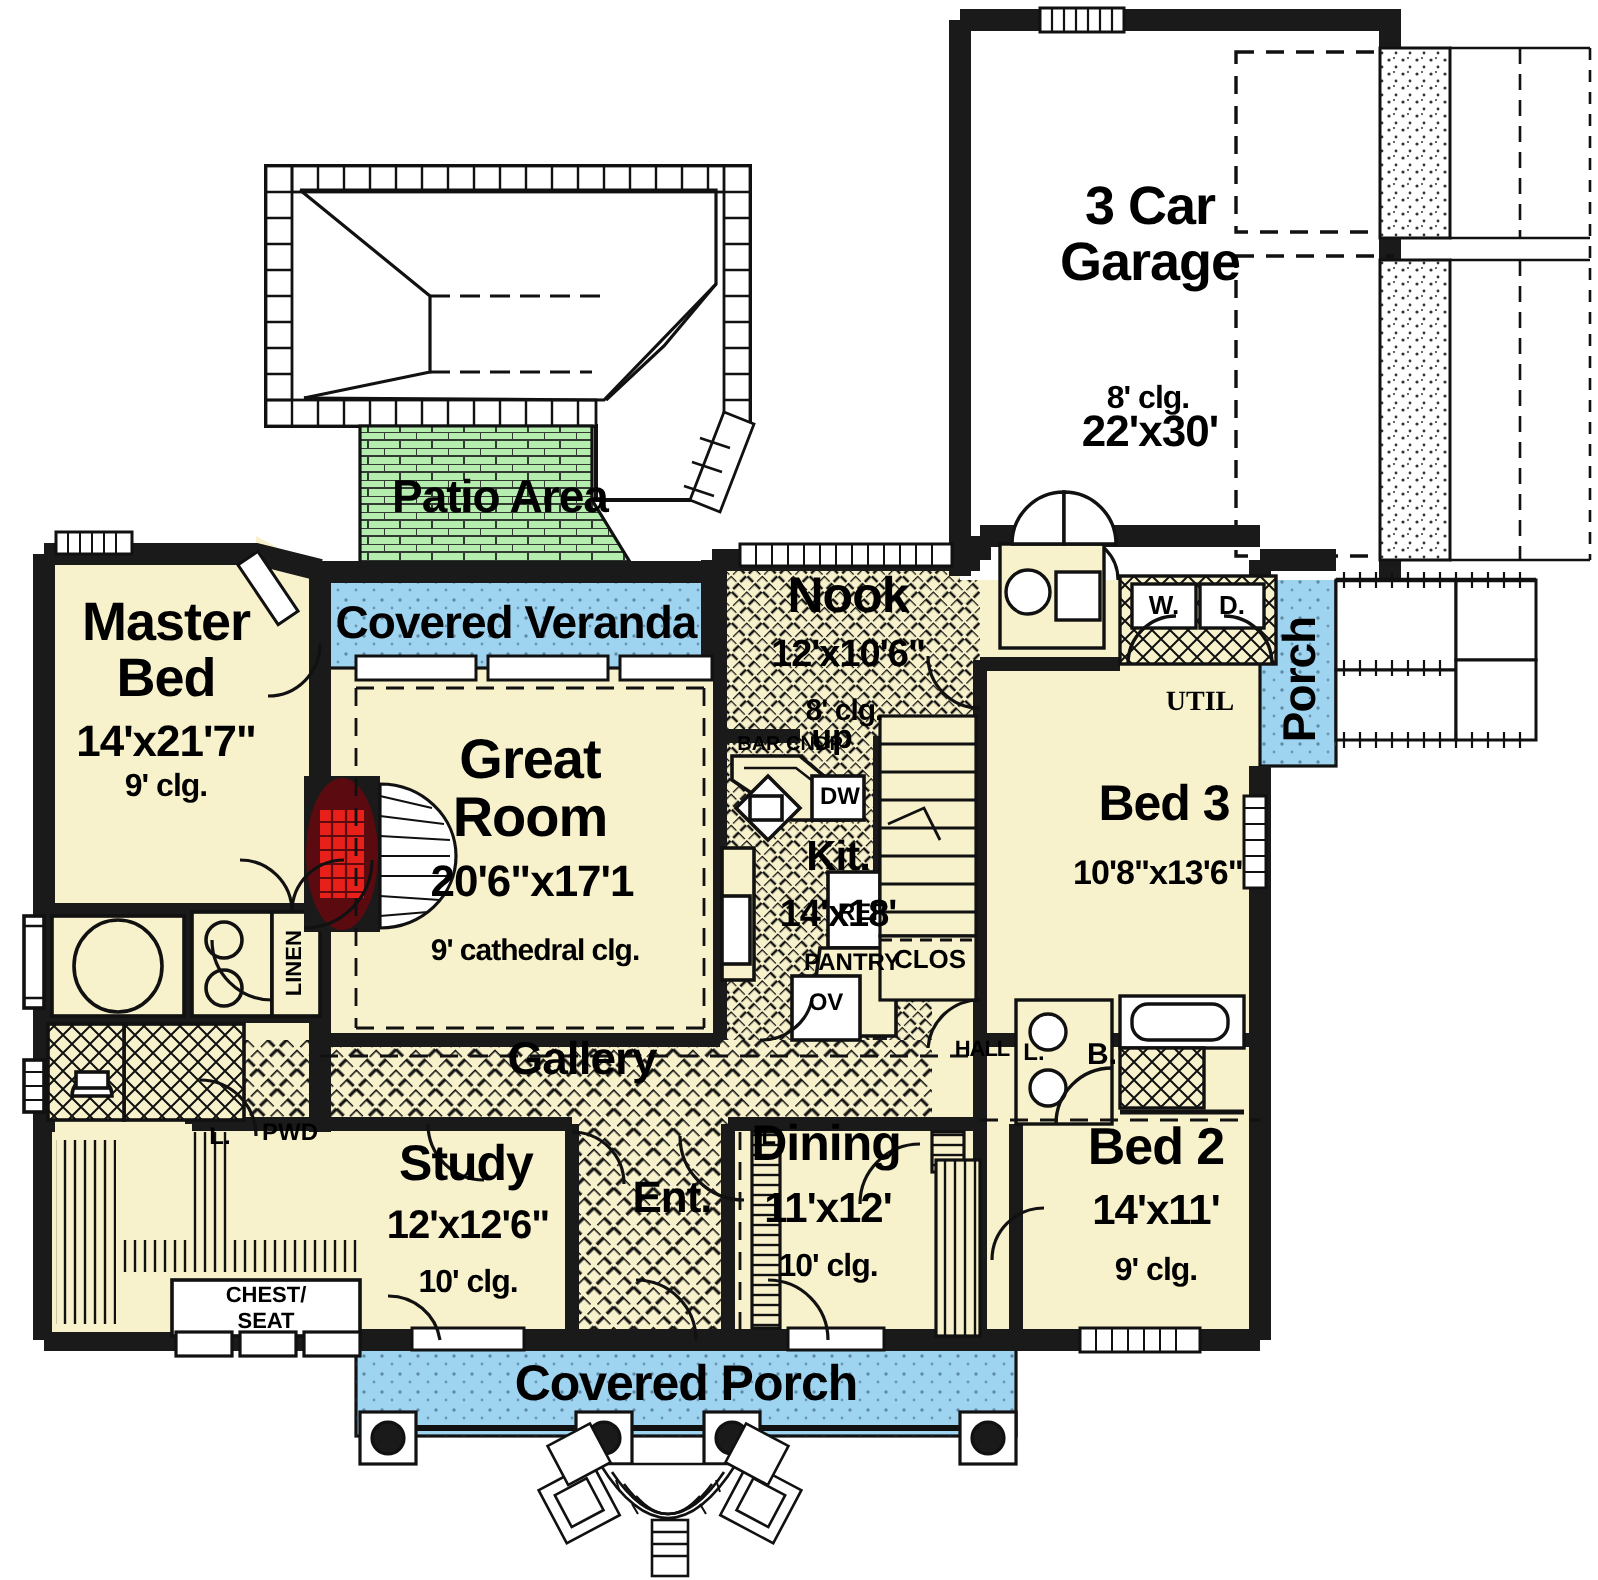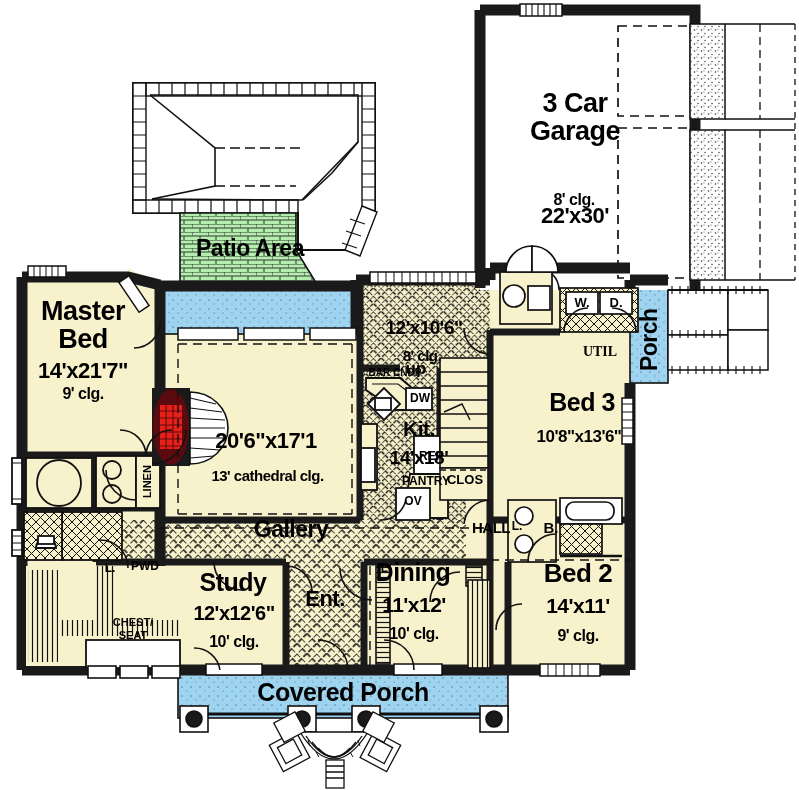--- a/index.html
+++ b/index.html
@@ -478,23 +478,26 @@
       <path d="M370 566 V668"></path>
       <path d="M490 560 H630"></path>
     </g>
   </svg>
 
   <div class="lbl" style="left:18px;top:298px;width:130px;font-size:27px;">Master
 Bed</div>
   <div class="lbl" style="left:12px;top:360px;width:142px;font-size:22px;">14'x21'7"</div>
   <div class="lbl" style="left:28px;top:386px;width:110px;font-size:16px;">9' clg.</div>
 
+  <div class="lbl" style="left:195px;top:366px;width:140px;font-size:28px;">Great
+Room</div>
   <div class="lbl" style="left:188px;top:430px;width:156px;font-size:22px;">20'6"x17'1</div>
-  <div class="lbl" style="left:185px;top:468px;width:165px;font-size:15px;">13' cathedral clg.</div>
-
+  <div class="lbl" style="left:185px;top:468px;width:165px;font-size:15px;">9' cathedral clg.</div>
+
+  <div class="lbl" style="left:370px;top:286px;width:108px;font-size:25px;">Nook</div>
   <div class="lbl" style="left:366px;top:318px;width:116px;font-size:19px;">12'x10'6"</div>
   <div class="lbl" style="left:372px;top:348px;width:100px;font-size:15px;">8' clg.</div>
 
   <div class="lbl" style="left:382px;top:418px;width:74px;font-size:21px;">Kit.</div>
   <div class="lbl" style="left:376px;top:448px;width:86px;font-size:19px;">14'x18'</div>
 
   <div class="lbl" style="left:534px;top:390px;width:96px;font-size:25px;">Bed 3</div>
   <div class="lbl" style="left:516px;top:428px;width:126px;font-size:17px;">10'8"x13'6"</div>
 
   <div class="lbl" style="left:524px;top:560px;width:108px;font-size:26px;">Bed 2</div>
@@ -507,39 +510,40 @@
 
   <div class="lbl" style="left:182px;top:570px;width:102px;font-size:25px;">Study</div>
   <div class="lbl" style="left:176px;top:603px;width:116px;font-size:20px;">12'x12'6"</div>
   <div class="lbl" style="left:186px;top:634px;width:96px;font-size:16px;">10' clg.</div>
 
   <div class="lbl" style="left:508px;top:90px;width:134px;font-size:27px;">3 Car
 Garage</div>
   <div class="lbl" style="left:512px;top:163px;width:126px;font-size:22px;margin-top:42px;">22'x30'</div>
   <div class="lbl" style="left:526px;top:192px;width:96px;font-size:16px;">8' clg.</div>
 
+  <div class="lbl" style="left:160px;top:300px;width:196px;font-size:23px;">Covered Veranda</div>
   <div class="lbl" style="left:178px;top:680px;width:330px;font-size:25px;">Covered Porch</div>
   <div class="lbl vert" style="left:602px;top:328px;width:96px;font-size:23px;transform:rotate(-90deg);">Porch</div>
   <div class="lbl" style="left:180px;top:237px;width:140px;font-size:23px;">Patio Area</div>
   <div class="lbl" style="left:216px;top:518px;width:150px;font-size:23px;">Gallery</div>
-  <div class="lbl" style="left:290px;top:588px;width:70px;font-size:22px;">Ent.</div>
-  <div class="lbl" style="left:462px;top:520px;width:58px;font-size:15px;">HALL</div>
+  <div class="lbl" style="left:301px;top:588px;width:70px;font-size:22px;">Ent.</div>
+  <div class="lbl" style="left:462px;top:520px;width:58px;font-size:11px;">HALL</div>
 
   <div class="lbl tiny" style="left:392px;top:340px;width:48px;font-size:17px;margin-top:20px;">up</div>
   <div class="lbl tiny" style="left:440px;top:473px;width:50px;font-size:13px;">CLOS</div>
   <div class="lbl tiny" style="left:414px;top:450px;width:34px;font-size:12px;">REF</div>
   <div class="lbl tiny" style="left:408px;top:392px;width:24px;font-size:12px;">DW</div>
   <div class="lbl tiny" style="left:400px;top:495px;width:26px;font-size:12px;">OV</div>
   <div class="lbl tiny" style="left:398px;top:475px;width:56px;font-size:12px;">PANTRY</div>
   <div class="lbl tiny" style="left:364px;top:368px;width:62px;font-size:10px;">BAR CNDP</div>
   <div class="lbl tiny" style="left:566px;top:296px;width:32px;font-size:13px;">W.</div>
   <div class="lbl tiny" style="left:600px;top:296px;width:32px;font-size:13px;">D.</div>
   <div class="lbl tiny" style="left:566px;top:345px;width:68px;font-size:14px;font-family:Liberation Serif, serif;">UTIL</div>
   <div class="lbl tiny vert" style="left:122px;top:476px;width:52px;font-size:11px;transform:rotate(-90deg);">LINEN</div>
   <div class="lbl tiny" style="left:126px;top:560px;width:38px;font-size:12px;">PWD</div>
   <div class="lbl tiny" style="left:538px;top:520px;width:26px;font-size:15px;">B.</div>
   <div class="lbl tiny" style="left:100px;top:562px;width:20px;font-size:12px;">L.</div>
   <div class="lbl tiny" style="left:376px;top:562px;width:20px;font-size:12px;">L.</div>
   <div class="lbl tiny" style="left:508px;top:520px;width:18px;font-size:12px;">L.</div>
-  <div class="lbl tiny" style="left:86px;top:616px;width:94px;font-size:11px;line-height:1.15;">CHEST/
+  <div class="lbl tiny" style="left:86px;top:642px;width:94px;font-size:11px;line-height:1.15;">CHEST/
 SEAT</div>
 
 </div>
 
 </body></html>

